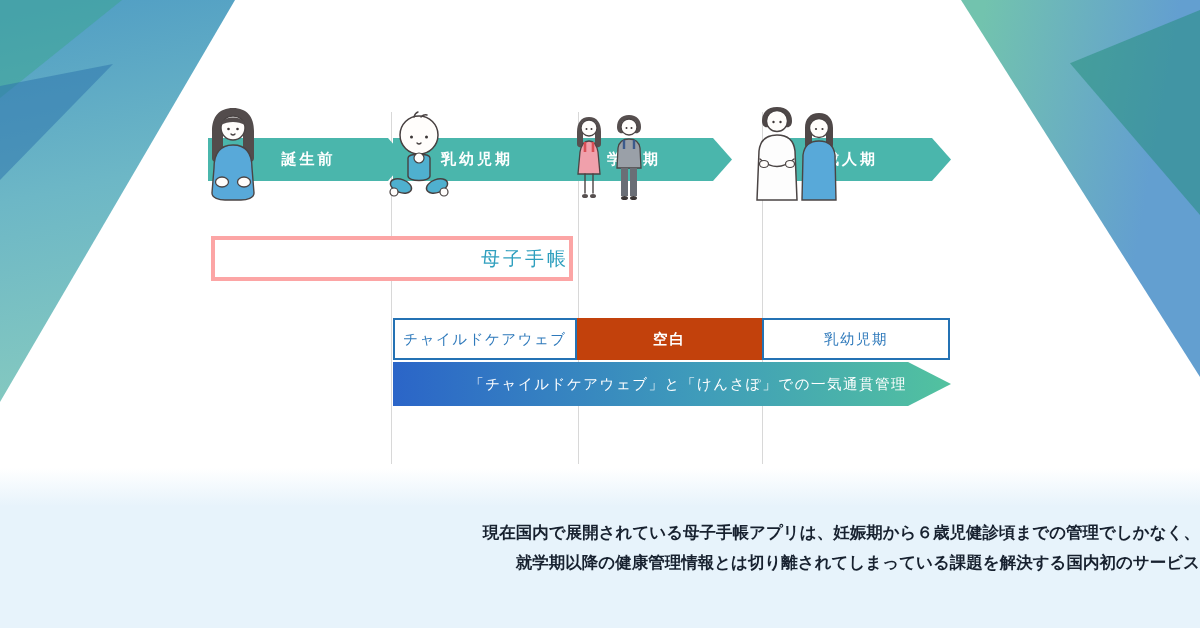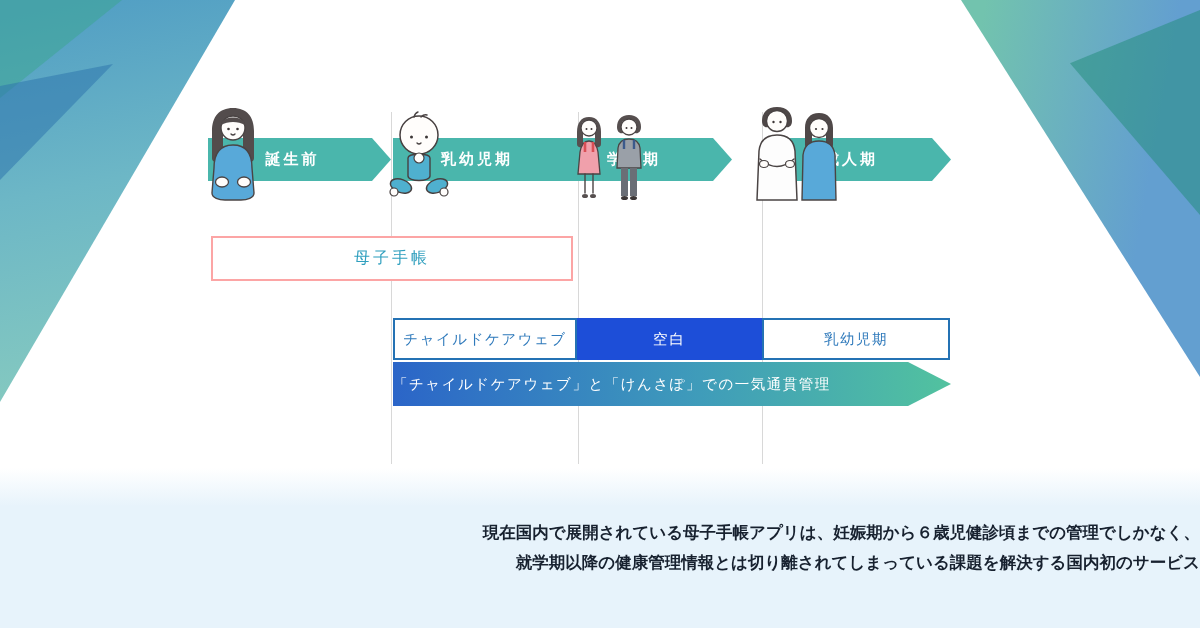--- a/index.html
+++ b/index.html
@@ -41,54 +41,54 @@
   
   .divider{position:absolute;top:112px;height:352px;width:1px;background:#d8d8d8;}
   .divider.d1{left:391px;} .divider.d2{left:578px;} .divider.d3{left:762px;}
   
   .stage-arrow{
     position:absolute;top:138px;height:43px;background:#4ab6ac;
     clip-path:polygon(0 0,calc(100% - 19px) 0,100% 50%,calc(100% - 19px) 100%,0 100%);
     display:flex;align-items:center;justify-content:center;
     color:#fff;font-weight:bold;font-size:15px;letter-spacing:3px;
   }
-  .stage-arrow.a1{left:208px;width:183px;}
+  .stage-arrow.a1{left:208px;width:183px;padding-left:16px;}
   .stage-arrow.a2{left:393px;width:182px;align-items:center;}
   .stage-arrow.a3{left:550px;width:182px;}
   .stage-arrow.a4{left:765px;width:186px;}
   .stage-arrow span{padding-right:14px;}
   
   .illu{position:absolute;}
   .illu.woman{left:202px;top:106px;}
   .illu.baby{left:388px;top:110px;}
   .illu.kids{left:573px;top:112px;}
   .illu.adults{left:747px;top:104px;}
   
   .boshi-box{
     position:absolute;left:211px;top:236px;width:362px;height:45px;box-sizing:border-box;
-    background:#fff;border:2px solid #fca5a5;
-    display:flex;align-items:center;justify-content:center;
-    color:#2f9fbe;font-size:16px;letter-spacing:3px;
+    background:#fff;border:4px solid #fca5a5;
+    display:flex;align-items:center;justify-content:flex-end;
+    color:#2f9fbe;font-size:19px;letter-spacing:3px;
   }
   .svc-box{
     position:absolute;top:318px;height:42px;box-sizing:border-box;
     display:flex;align-items:center;justify-content:center;
     font-size:14.5px;letter-spacing:1.5px;
   }
   .svc-box.outlined{background:#fff;border:2px solid #2472b4;color:#2e79bb;}
-  .svc-box.filled{background:#1d4ed8;color:#ffffff;font-weight:normal;letter-spacing:2px;}
+  .svc-box.filled{background:#c2410c;color:#ffffff;font-weight:bold;letter-spacing:2px;}
   .svc-box.s1{left:393px;width:184px;}
   .svc-box.s2{left:577px;width:185px;}
   .svc-box.s3{left:762px;width:188px;}
   
   .banner{
     position:absolute;left:393px;top:362px;width:558px;height:44px;
     background:linear-gradient(90deg,#2b65c8 0%,#3f9cba 55%,#52c29f 100%);
     clip-path:polygon(0 0,92.3% 0,100% 50%,92.3% 100%,0 100%);
-    display:flex;align-items:center;justify-content:flex-start;
+    display:flex;align-items:center;justify-content:flex-end;
     color:#fff;font-size:14.5px;letter-spacing:1.5px;
   }
   .banner span{padding-right:44px;}
   
   .footer-text{
     position:absolute;left:0;top:517px;width:1200px;text-align:right;
     color:#17212f;font-size:16.5px;font-weight:600;line-height:30px;
   }
   svg .ln{stroke:#4a4444;stroke-width:1.4;fill:none;stroke-linecap:round;}
 </style>

